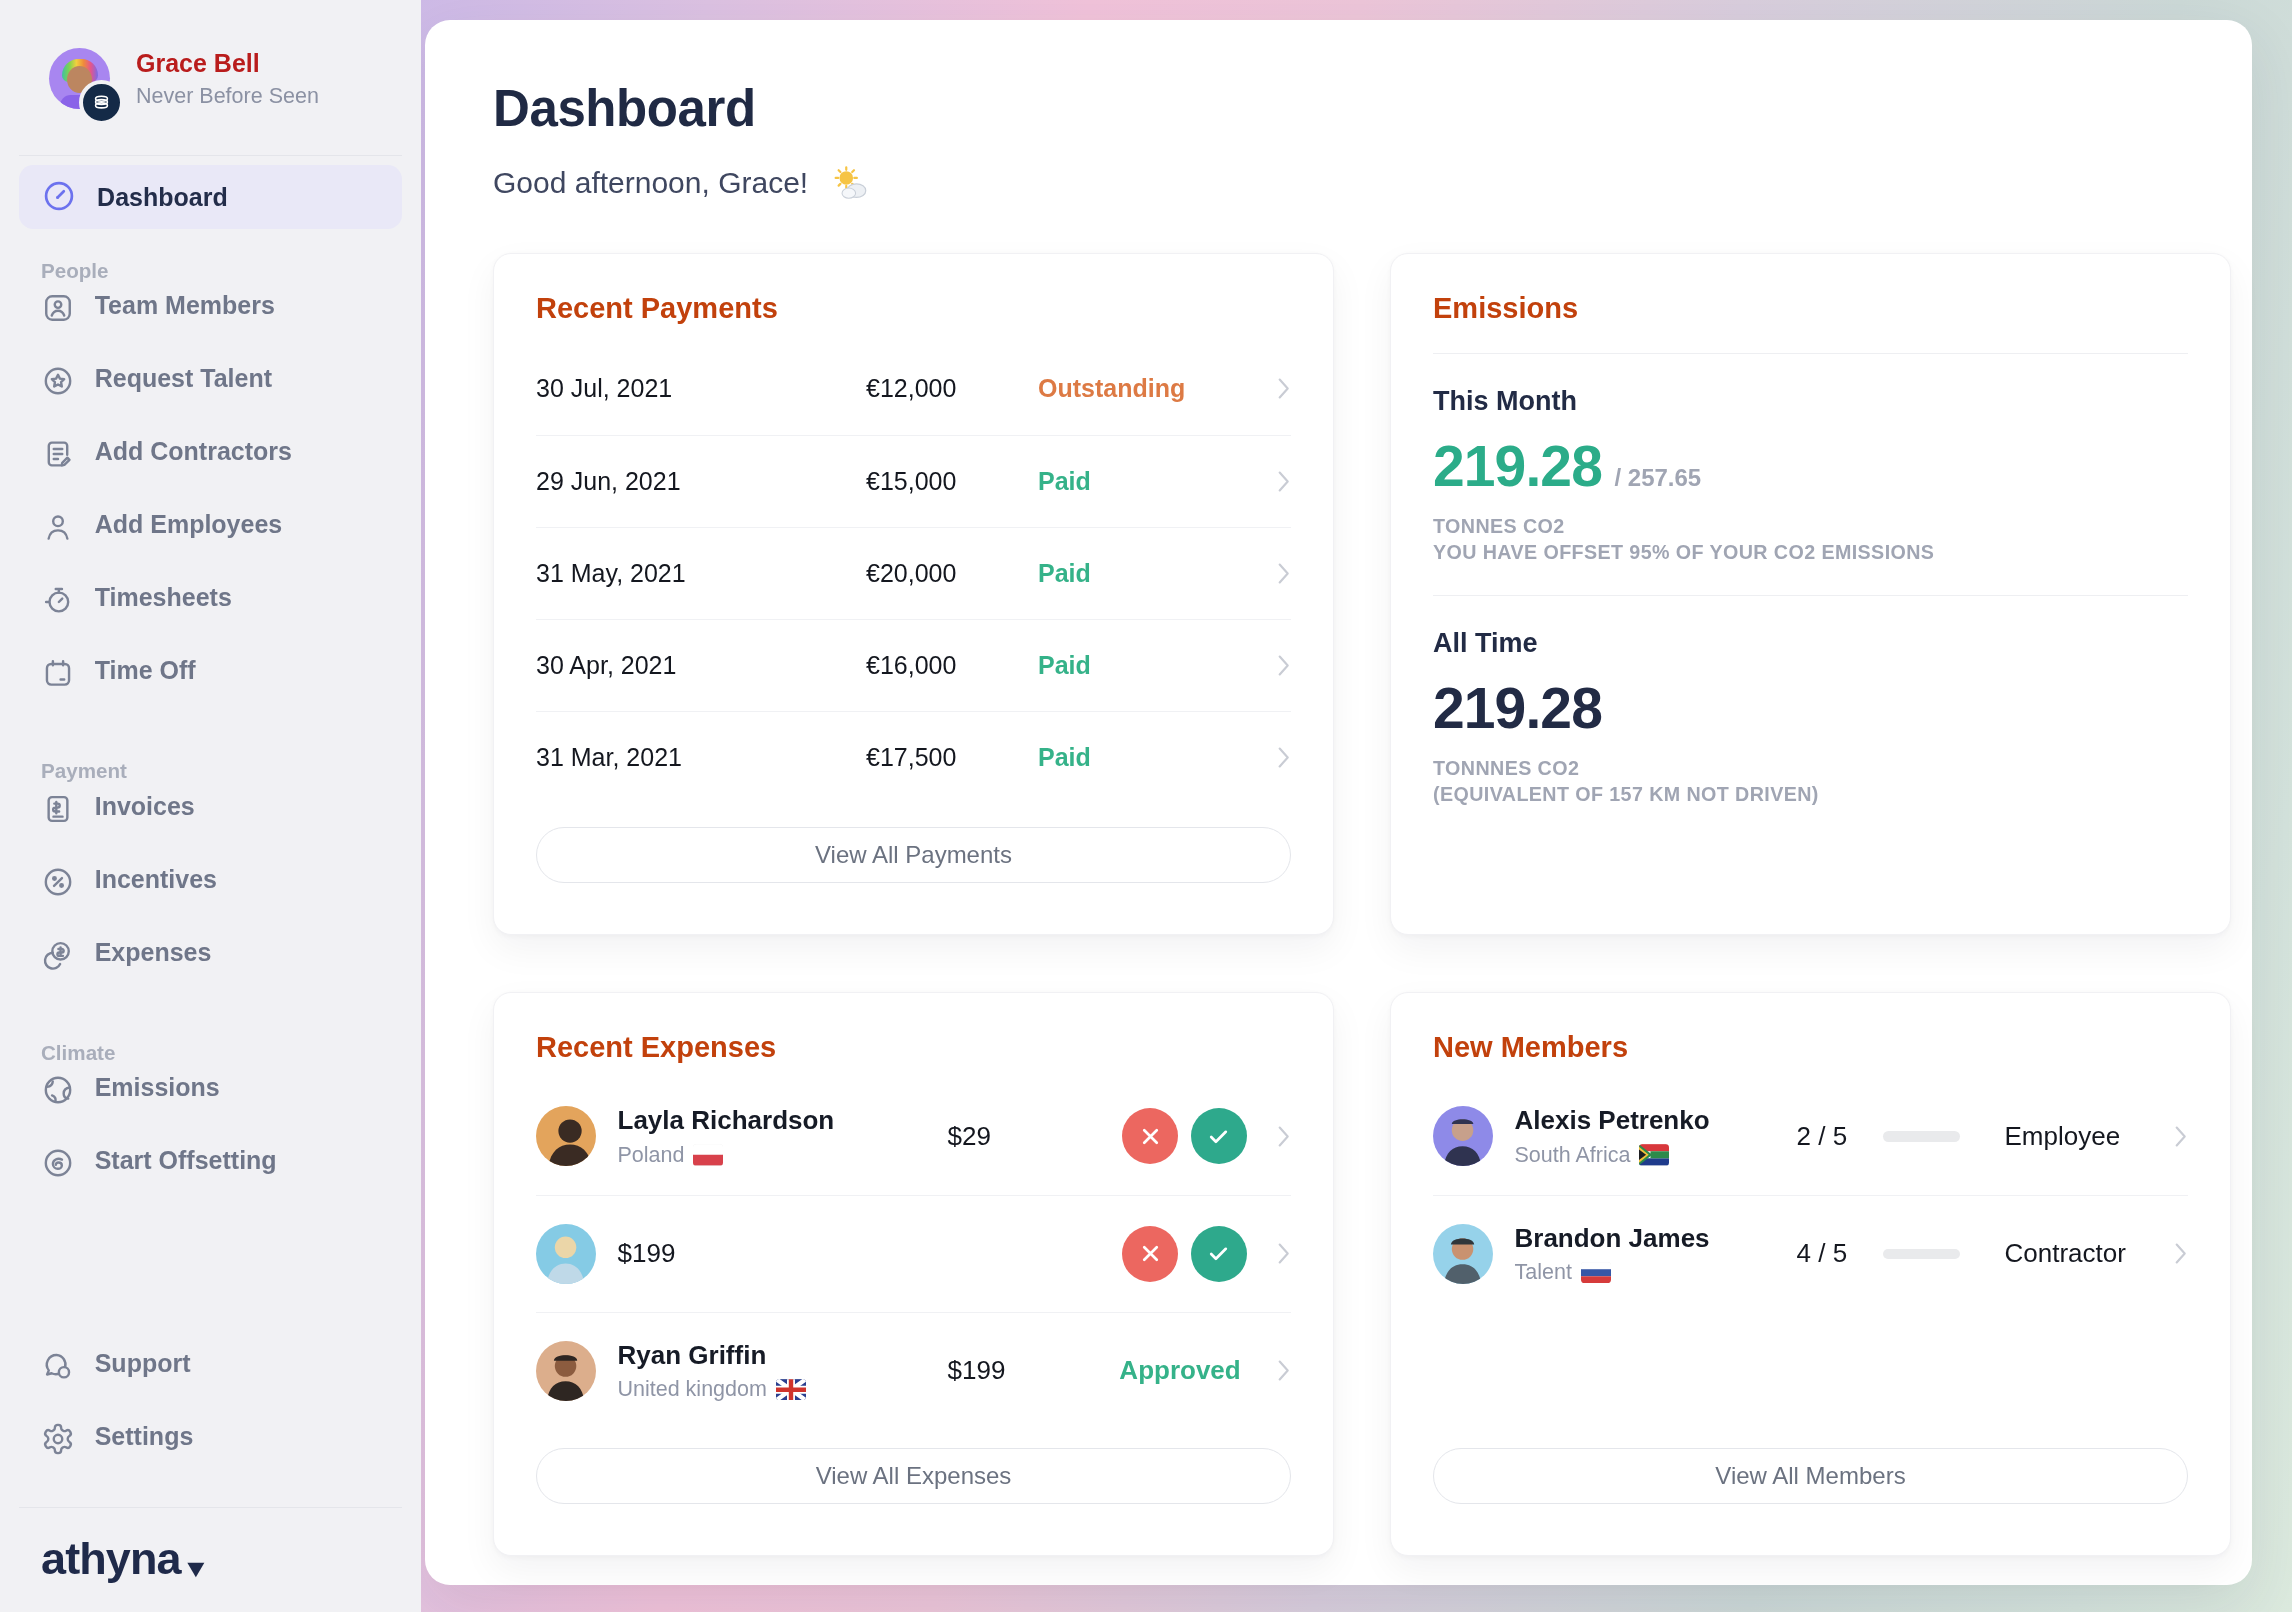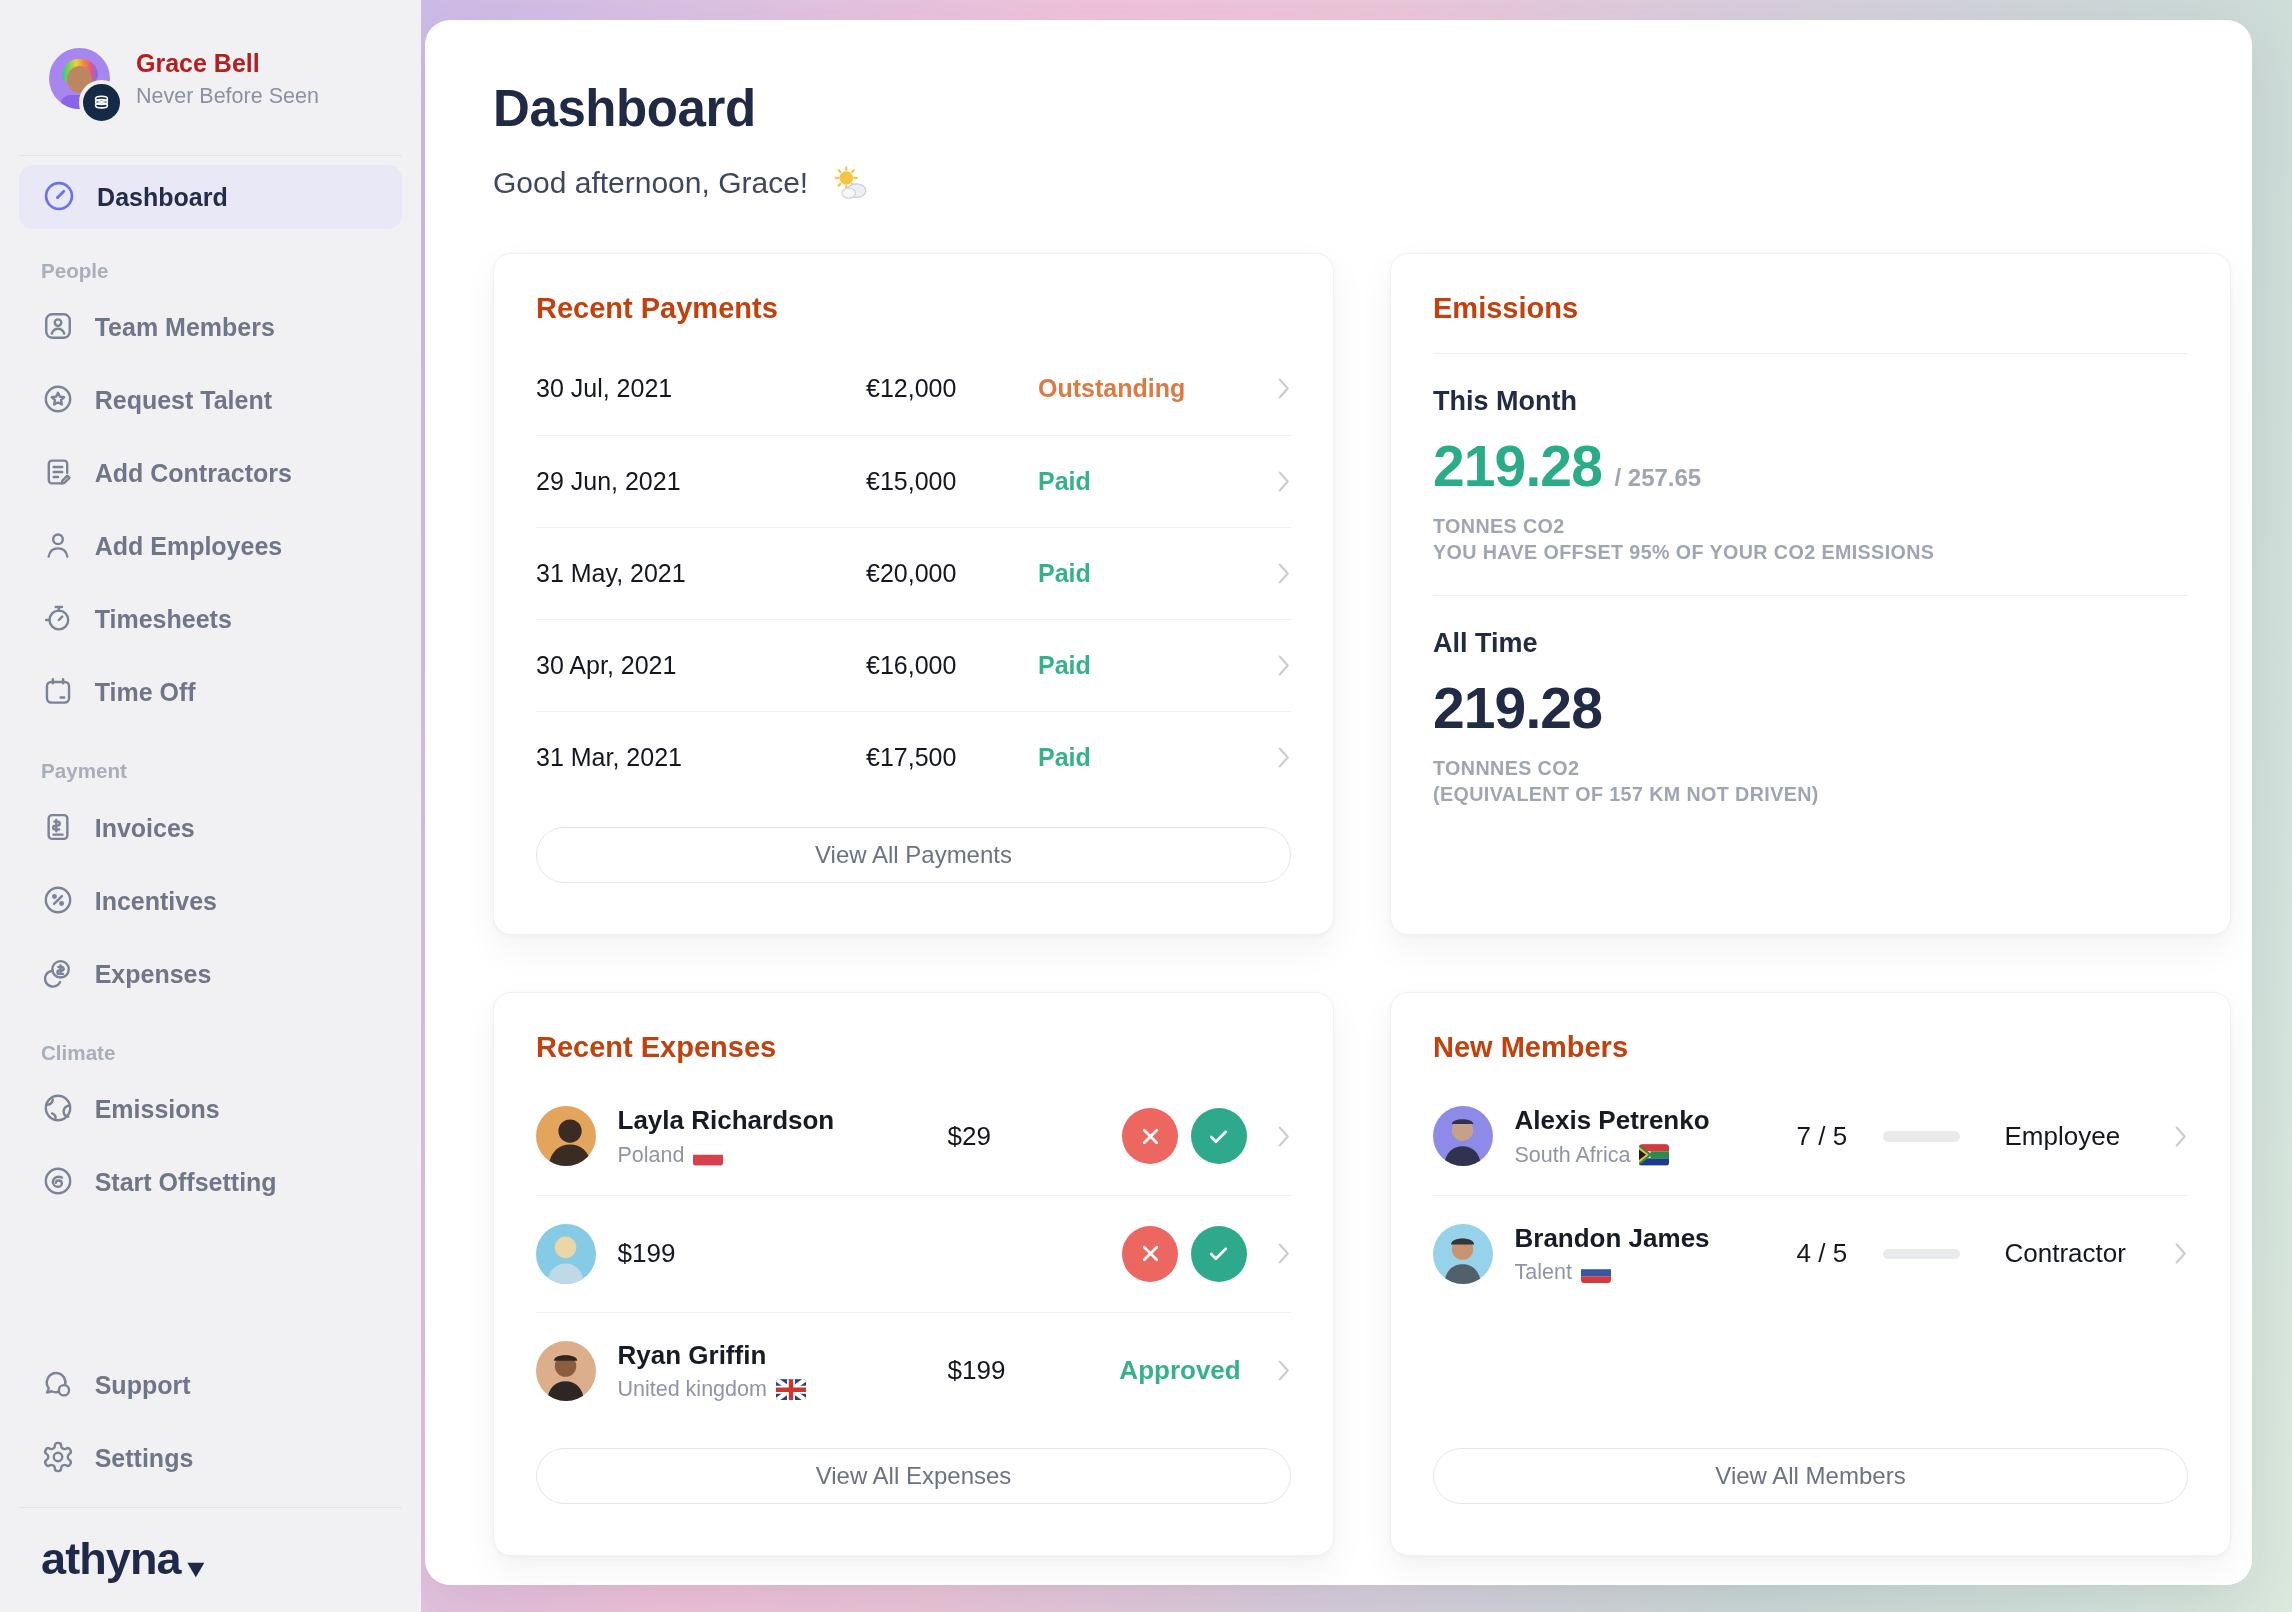--- a/index.html
+++ b/index.html
@@ -33,21 +33,21 @@
   .side-divider { border:none; border-top:1.8px solid #E4E5EA; margin:45px 19px 0 19px; }
 
   .active-pill {
     margin:9px 19px 0 19px; height:64px; border-radius:14.3px; background:#E9E8F7;
     display:flex; align-items:center; padding-left:22.4px; gap:19.7px; cursor:pointer;
   }
   .active-pill .label { font-size:25px; font-weight:700; color:#232D4A; }
   .active-pill svg { width:36px; height:36px; stroke:#6C72EE; fill:none; stroke-width:1.8; stroke-linecap:round; stroke-linejoin:round; }
 
   .group-label { margin:27px 0 5.4px 41px; font-size:20.6px; font-weight:600; color:#A9AEBB; line-height:30px; }
-  .nav-item { height:73px; display:flex; align-items:center; padding-left:41px; gap:19.7px; cursor:pointer; }
+  .nav-item { height:73px; display:flex; padding-left:41px; gap:19.7px; cursor:pointer; }
   .nav-item svg { width:34px; height:34px; stroke:#7C8396; fill:none; stroke-width:1.7; stroke-linecap:round; stroke-linejoin:round; flex:none; }
   .nav-item .label { font-size:25px; font-weight:600; color:#6F7689; }
 
   .side-spacer { flex:1; }
   .logo-block { margin:25px 0 0 41px; padding-bottom:27px; display:flex; align-items:flex-end; gap:5.4px; }
   .logo-text { font-size:45px; font-weight:800; color:#1F2A4A; letter-spacing:-0.9px; }
   .logo-dot { width:19.7px; height:18px; margin-bottom:6.3px; }
 
   
   .main-card {
@@ -516,21 +516,21 @@
                   <rect width="34" height="8" fill="#D8373C"></rect>
                   <rect y="16" width="34" height="8" fill="#1F3B8C"></rect>
                   <path d="M0 0l15 12L0 24z" fill="#2C8A4A"></path>
                   <path d="M0 3l11 9-11 9z" fill="#F2C13B"></path>
                   <path d="M0 6l8 6-8 6z" fill="#1E1E22"></path>
                   <path d="M13 12h21v0" stroke="#2C8A4A" stroke-width="8"></path>
                 </svg>
             </span>
           </div>
         </div>
-        <span class="mem-ratio">7 / 5</span>
+        <span class="mem-ratio">2 / 5</span>
         <span class="mem-bar"><span class="mem-fill" style="width: 40%;"></span></span>
         <span class="mem-role">Employee</span>
         <span class="chev"><svg viewBox="0 0 16 28">
               <path d="M3 4l9 10-9 10"></path>
             </svg></span>
       </div>
 
       <div class="person-row">
         <div class="p-avatar" style="background: rgb(150, 210, 234);">
           <svg viewBox="0 0 67 67">

